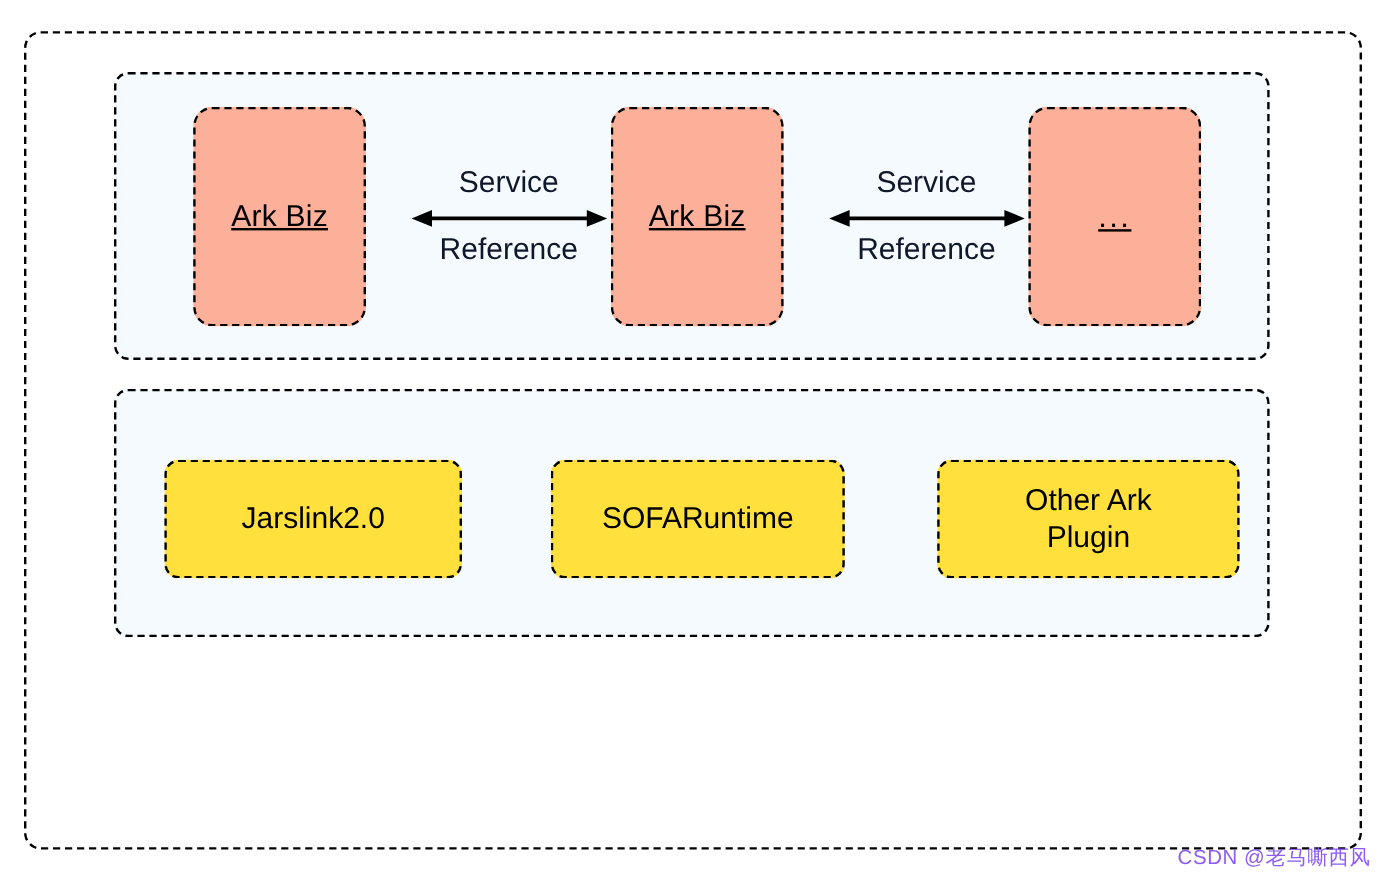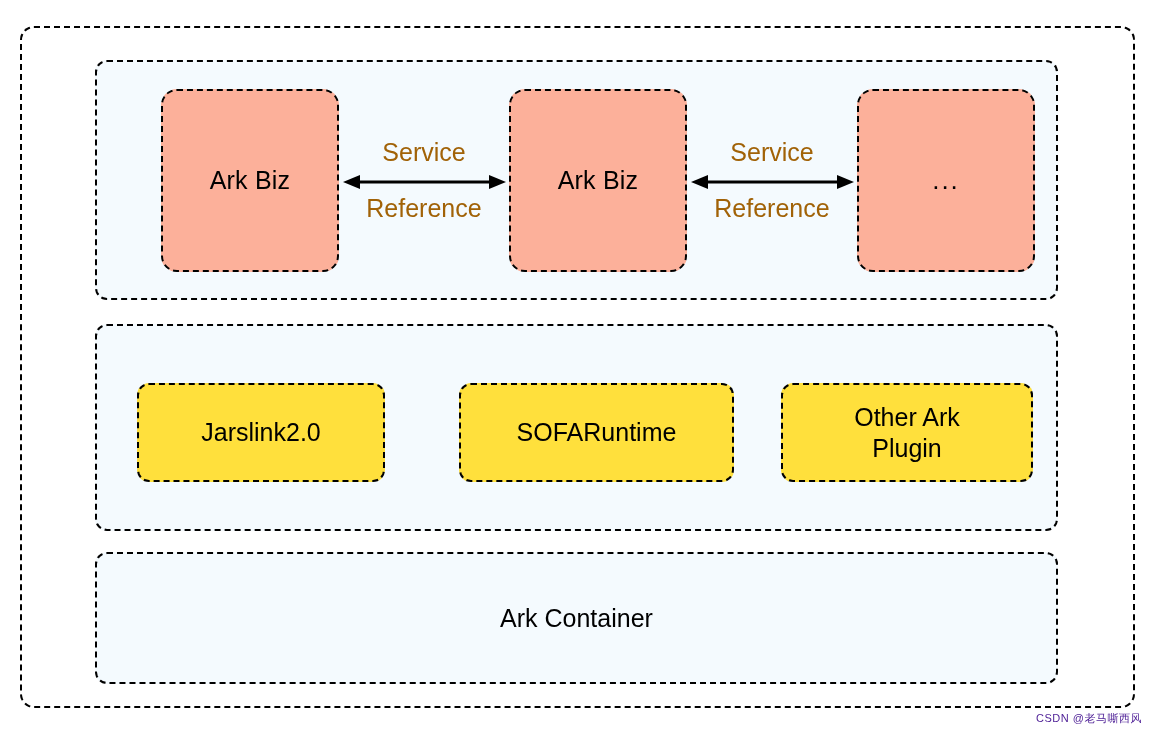--- a/index.html
+++ b/index.html
@@ -68,29 +68,30 @@
     position: absolute;
     left: 0;
     top: 0;
     width: 100%;
     height: 100%;
   }
 
   .biz-box {
     position: absolute;
     top: 27px;
-    width: 178px;
+    width: 144px;
     height: 183px;
     box-sizing: border-box;
     border: 2.5px dashed #000000;
     border-radius: 16px;
     background: #fcb09a;
     display: flex;
     align-items: center;
     justify-content: center;
+    text-decoration: underline;
   }
   .biz-box-0 { left: 64px; }
   .biz-box-1 { left: 412px; }
   .biz-box-2 { left: 760px; }
 
   .biz-label {
     font-size: 25px;
     color: #000000;
     line-height: 1.15;
     text-align: center;
@@ -110,21 +111,21 @@
     display: flex;
     flex-direction: column;
     align-items: center;
     justify-content: center;
   }
   .connector-0 { left: 242px; }
   .connector-1 { left: 590px; }
 
   .connector-label {
     font-size: 25px;
-    color: #a16207;
+    color: #0f172a;
     line-height: 1.0;
     white-space: nowrap;
     text-align: center;
   }
   .connector-label.top { margin-bottom: 9px; }
   .connector-label.bottom { margin-top: 6px; text-align: right; }
 
   .arrow-svg {
     display: block;
     width: 163px;
@@ -138,21 +139,21 @@
     height: 99px;
     box-sizing: border-box;
     border: 2.5px dashed #000000;
     border-radius: 12px;
     background: #ffe03c;
     display: flex;
     align-items: center;
     justify-content: center;
   }
   .plugin-box-0 { left: 40px;  width: 248px; }
-  .plugin-box-1 { left: 362px; width: 275px; }
+  .plugin-box-1 { left: 362px; width: 245px; }
   .plugin-box-2 { left: 684px; width: 252px; }
 
   .plugin-label {
     font-size: 25px;
     color: #000000;
     line-height: 1.22;
     text-align: center;
     white-space: pre-line;
   }
 
@@ -168,22 +169,22 @@
     justify-content: center;
     font-size: 25px;
     color: #000000;
   }
 
   
   .watermark {
     position: absolute;
     right: 16px;
     bottom: 4px;
-    font-size: 11px;
-    color: #4c1d95;
+    font-size: 17px;
+    color: #8b5cf6;
     white-space: nowrap;
     user-select: none;
     letter-spacing: 0.5px;
     margin-left: 35px;
   }
 </style>
 </head>
 <body>
 
 <div id="diagram">
@@ -238,21 +239,18 @@
         <span class="plugin-label">SOFARuntime</span>
       </div>
 
       <div class="plugin-box plugin-box-2">
         <span class="plugin-label">Other Ark
 Plugin</span>
       </div>
 
     </div>
 
-    <div class="layer-panel panel-container">
-      <div class="container-label">Ark Container</div>
-    </div>
 
   </div>
 
   <div class="watermark">CSDN @老马嘶西风</div>
 
 </div>
 
 </body></html>

